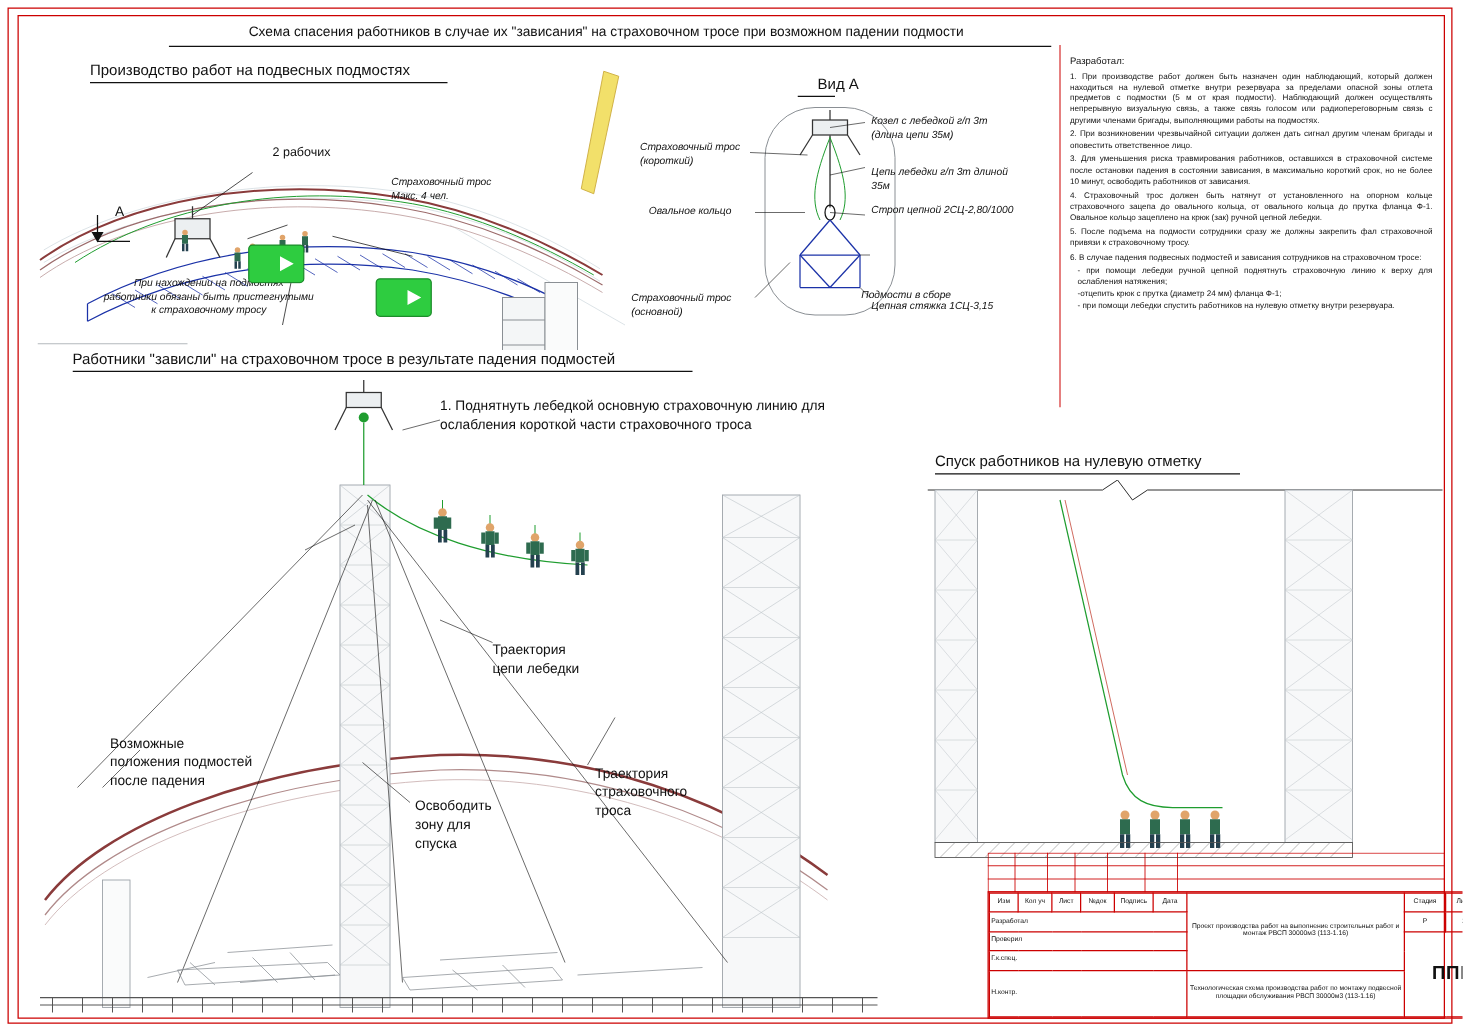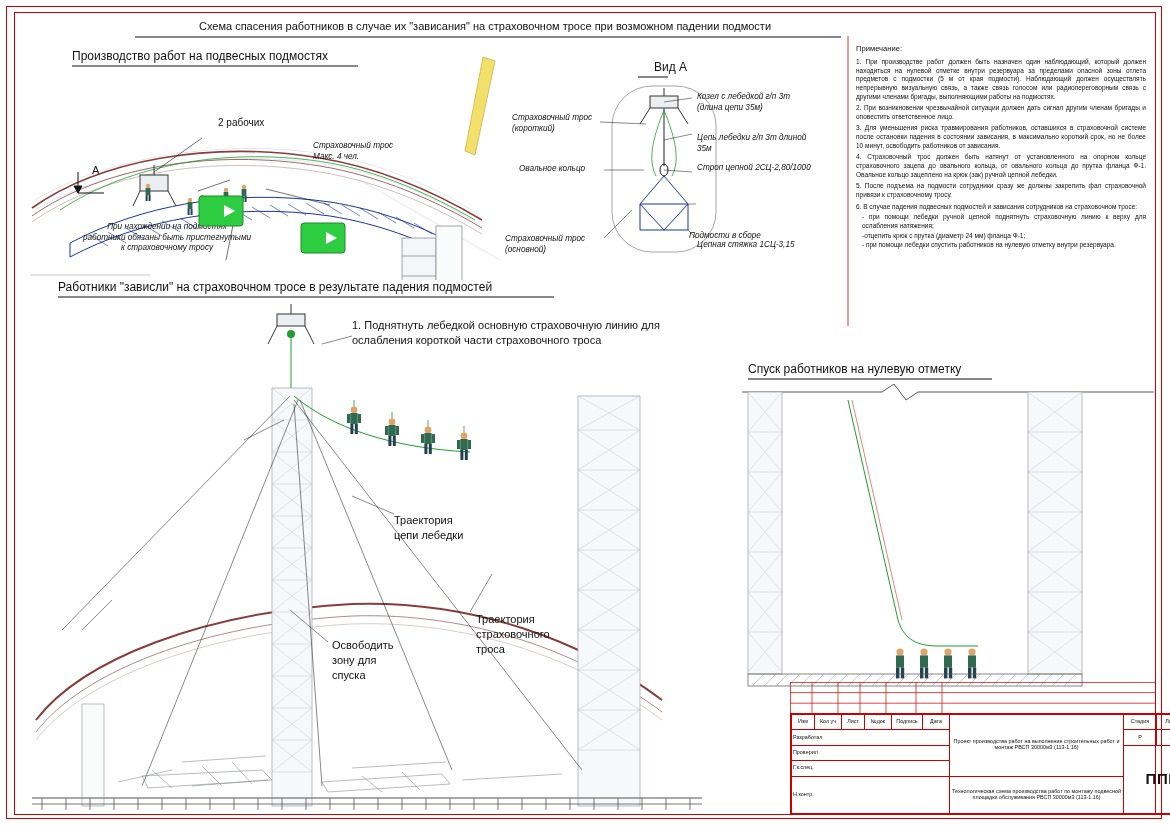--- a/index.html
+++ b/index.html
@@ -225,21 +225,21 @@
   <div class="abs lbl-i" style="left:519px;top:164px;">Овальное кольцо</div>
   <div class="abs lbl-i" style="left:697px;top:163px;width:120px;">Строп цепной 2СЦ-2,80/1000</div>
   <div class="abs lbl-i" style="left:697px;top:192px;width:120px;margin-top:48px;">Цепная стяжка 1СЦ-3,15</div>
   <div class="abs lbl-i" style="left:689px;top:231px;">Подмости в сборе</div>
   <div class="abs lbl-i" style="left:505px;top:234px;width:100px;white-space:pre-line;">Страховочный трос
 (основной)</div>
 
   <svg class="abs" style="left:846px;top:36px;" width="4" height="290">
     <line x1="2" y1="0" x2="2" y2="290" stroke="#c00" stroke-width=".8"></line>
   </svg>
-  <div class="abs note-h" style="left:856px;top:44px;">Примечание:</div>
+  <div class="abs note-h" style="left:856px;top:44px;">Разработал:</div>
   <div class="abs" style="left:856px;top:58px;width:290px;">
     <div class="note">1. При производстве работ должен быть назначен один наблюдающий, который должен находиться на нулевой отметке внутри резервуара за пределами опасной зоны отлета предметов с подмостки (5 м от края подмости). Наблюдающий должен осуществлять непрерывную визуальную связь, а также связь голосом или радиопереговорным связь с другими членами бригады, выполняющими работы на подмостях.</div>
     <div class="note" style="margin-top:3px">2. При возникновении чрезвычайной ситуации должен дать сигнал другим членам бригады и оповестить ответственное лицо.</div>
     <div class="note" style="margin-top:3px">3. Для уменьшения риска травмирования работников, оставшихся в страховочной системе после остановки падения в состоянии зависания, в максимально короткий срок, но не более 10 минут, освободить работников от зависания.</div>
     <div class="note" style="margin-top:3px">4. Страховочный трос должен быть натянут от установленного на опорном кольце страховочного зацепа до овального кольца, от овального кольца до прутка фланца Ф-1. Овальное кольцо зацеплено на крюк (зак) ручной цепной лебедки.</div>
     <div class="note" style="margin-top:3px">5. После подъема на подмости сотрудники сразу же должны закрепить фал страховочной привязи к страховочному тросу.</div>
     <div class="note" style="margin-top:3px">6. В случае падения подвесных подмостей и зависания сотрудников на страховочном тросе:</div>
     <div class="note" style="margin-top:2px;padding-left:6px">- при помощи лебедки ручной цепной поднятнуть страховочную линию к верху для ослабления натяжения;</div>
     <div class="note" style="margin-top:1px;padding-left:6px">-отцепить крюк с прутка (диаметр 24 мм) фланца Ф-1;</div>
     <div class="note" style="margin-top:1px;padding-left:6px">- при помощи лебедки спустить работников на нулевую отметку внутри резервуара.</div>
@@ -448,20 +448,23 @@
   <div class="abs big-lbl" style="left:352px;top:318px;width:360px;white-space:pre-line;">1. Поднятнуть лебедкой основную страховочную линию для
     ослабления короткой части страховочного троса</div>
   <div class="abs big-lbl" style="left:394px;top:513px;width:130px;white-space:pre-line;">Траектория
 цепи лебедки</div>
   <div class="abs big-lbl" style="left:476px;top:612px;width:130px;white-space:pre-line;">Траектория
 страховочного
 троса</div>
   <div class="abs big-lbl" style="left:332px;top:638px;width:120px;white-space:pre-line;">Освободить
 зону для
 спуска</div>
+  <div class="abs big-lbl" style="left:88px;top:588px;width:160px;white-space:pre-line;">Возможные
+положения подмостей
+после падения</div>
 
   <div class="abs sec-title" style="left:748px;top:362px;">Спуск работников на нулевую отметку</div>
   <svg class="abs" style="left:748px;top:378px;" width="250" height="3">
     <line x1="0" y1="1" x2="244" y2="1" stroke="#111" stroke-width="1"></line>
   </svg>
 
   <svg class="abs" style="left:742px;top:384px;" width="414" height="322">
 
     <path d="M0 8 L140 8 L152 0 L164 16 L176 8 L412 8" stroke="#111" stroke-width=".7" fill="none"></path>
 

